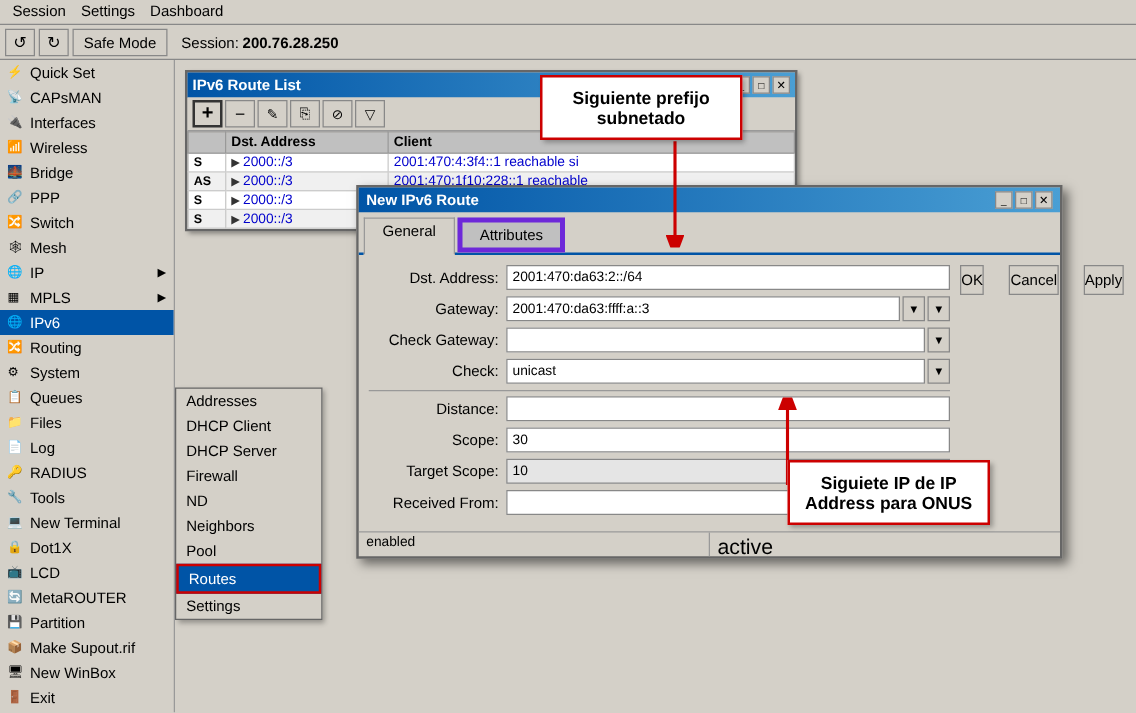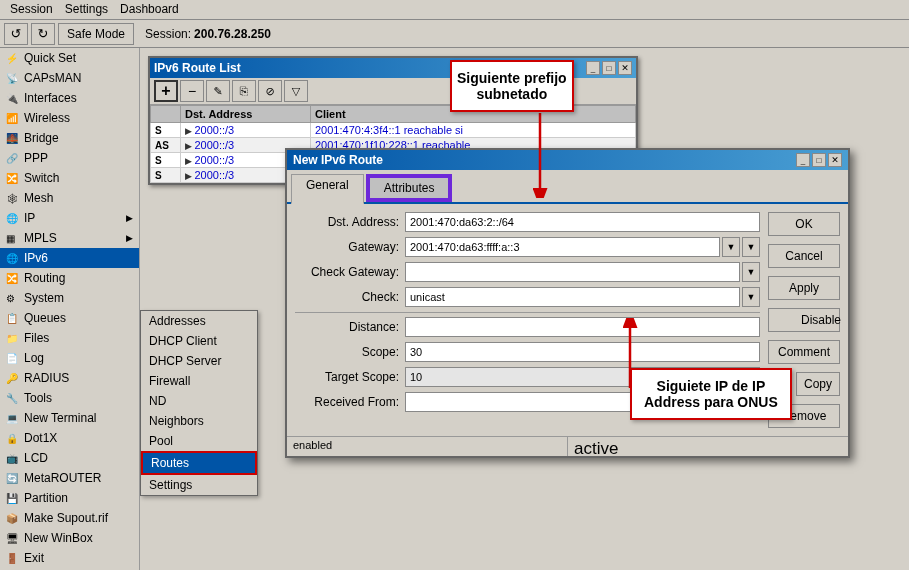--- a/index.html
+++ b/index.html
@@ -261,38 +261,38 @@
             <label style="width:110px; text-align:right; padding-right:6px; font-size:12px;">Target Scope:</label>
             <input type="text" style="flex: 1 1 0%; height: 20px; border: 1px solid rgb(136, 136, 136); background: #e5e5e5; padding: 0px 4px; font-size: 11px;" value="10">
           </div>
 
           <div style="display:flex; align-items:center; margin-bottom:5px;">
             <label style="width:110px; text-align:right; padding-right:6px; font-size:12px;">Received From:</label>
             <input type="text" style="flex: 1 1 0%; height: 20px; border: 1px solid rgb(136, 136, 136); background: white; padding: 0px 4px; font-size: 11px;">
           </div>
         </div>
 
-        <div style="display:flex; flex-direction:column; gap:8px; width:72px; flex-shrink:0;">
+        <div style="display:flex; gap:20px; width:72px; flex-shrink:0;">
           <button style="height:24px; background:#d4d0c8; border:1px solid #888; font-size:12px; cursor:pointer;">OK</button>
           <button style="height:24px; background:#d4d0c8; border:1px solid #888; font-size:12px; cursor:pointer;">Cancel</button>
           <button style="height:24px; background:#d4d0c8; border:1px solid #888; font-size:12px; cursor:pointer;">Apply</button>
           <button style="height:24px; background:#d4d0c8; border:1px solid #888; font-size:12px; cursor:pointer;padding-left:32px;">Disable</button>
           <button style="height:24px; background:#d4d0c8; border:1px solid #888; font-size:12px; cursor:pointer;">Comment</button>
           <button style="height:24px; background:#d4d0c8; border:1px solid #888; font-size:12px; cursor:pointer;margin-left:28px;">Copy</button>
           <button style="height:24px; background:#d4d0c8; border:1px solid #888; font-size:12px; cursor:pointer;">Remove</button>
         </div>
       </div>
 
       <div style="border-top:1px solid #999; display:flex; height:20px;">
         <div style="flex:1; padding:2px 6px; font-size:11px; border-right:1px solid #999;">enabled</div>
         <div style="flex:1; padding:2px 6px; font-size:17px;">active</div>
       </div>
     </div>
 
-    <div style="position:absolute; top:12px; left:310px; background:white; border:2px solid #cc0000; padding:8px 5px; font-size:14px; font-weight:bold; z-index:20; white-space:pre-line; text-align:center; box-shadow:2px 2px 4px rgba(0,0,0,0.3);">Siguiente prefijo
+    <div style="position:absolute; top:12px; left:292px; background:white; border:2px solid #cc0000; padding:8px 24px; font-size:14px; font-weight:bold; z-index:20; white-space:pre-line; text-align:center; box-shadow:2px 2px 4px rgba(0,0,0,0.3);">Siguiente prefijo
  subnetado</div>
 
     <svg class="arrow-svg" style="position:absolute; top:60px; left:380px; width:120px; height:90px; z-index:19; pointer-events:none;" viewBox="0 0 120 90">
       <defs>
           <marker id="arrowhead1" markerWidth="8" markerHeight="6" refX="0" refY="3" orient="auto">
             <polygon points="0 0, 8 3, 0 6" fill="#cc0000"></polygon>
           </marker>
         </defs>
       <line x1="20" y1="5" x2="20" y2="80" stroke="#cc0000" stroke-width="2.5" marker-end="url(#arrowhead1)"></line>
     </svg>

